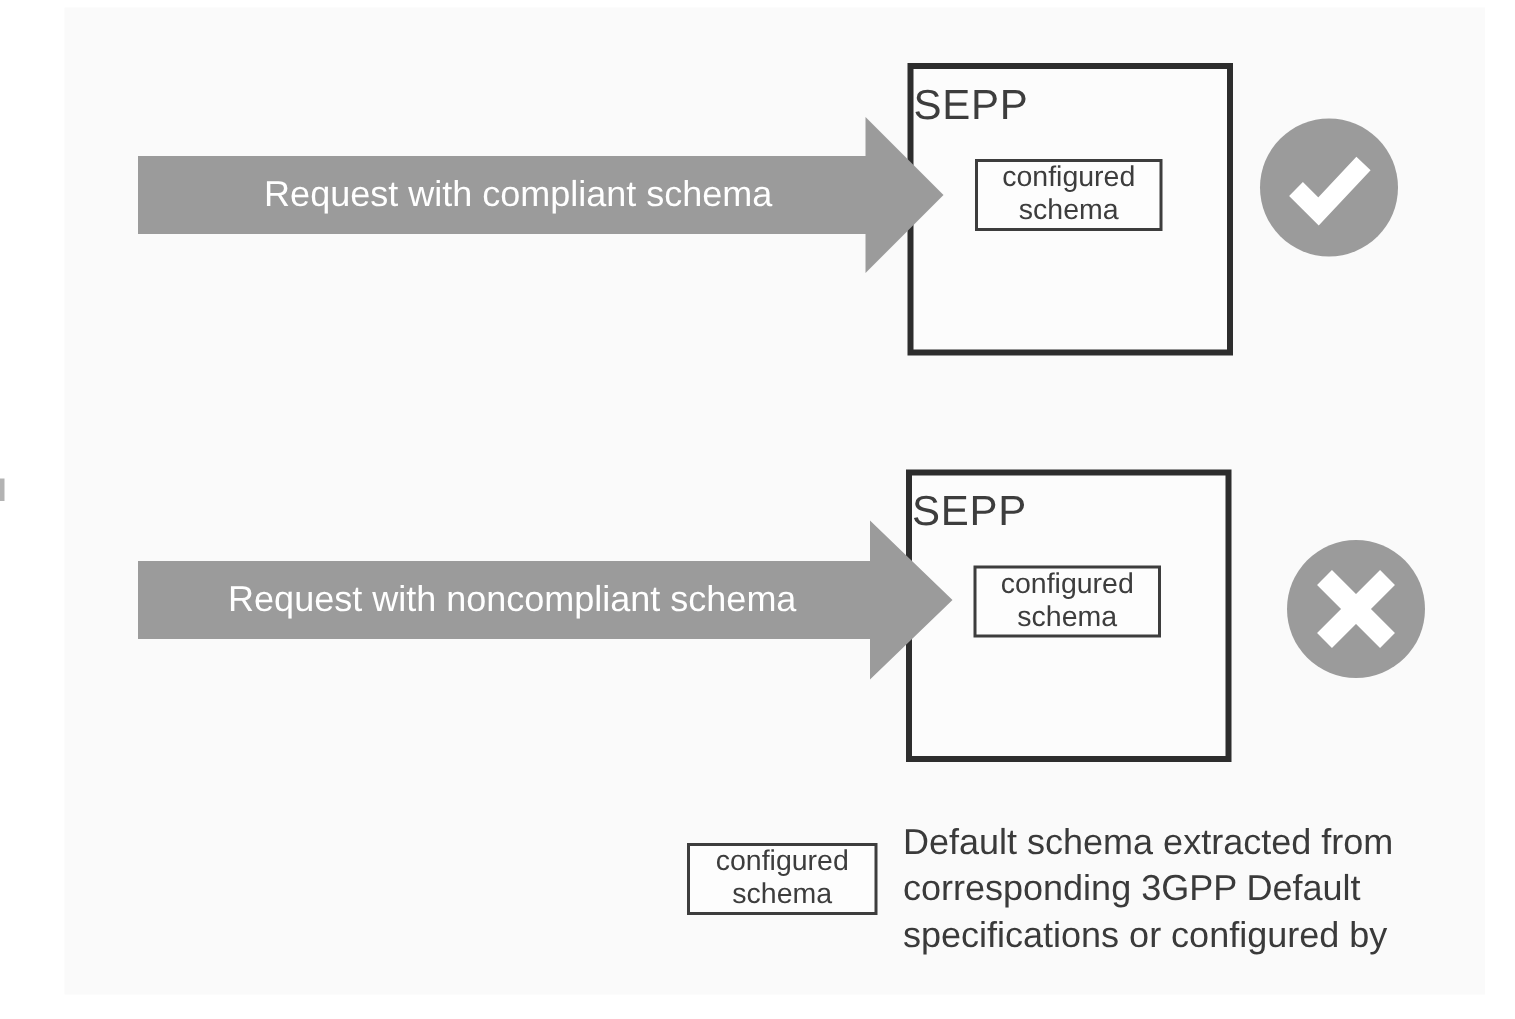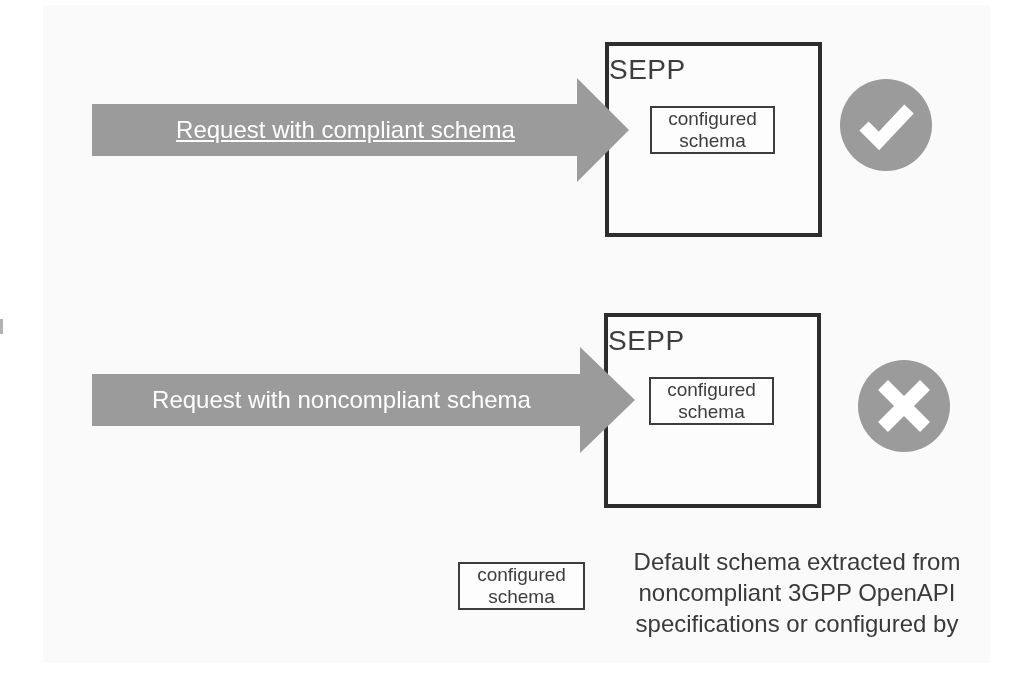--- a/index.html
+++ b/index.html
@@ -37,33 +37,33 @@
   .schema-chip.row2 { left: 649px; top: 377px; }
   .shape-layer {
     position: absolute; left: 0; top: 0; width: 1010px; height: 679px;
     z-index: 2; pointer-events: none;
   }
   .arrow-label {
     position: absolute; height: 52px; display: flex; align-items: center;
     justify-content: center; color: #ffffff; font-size: 24px; white-space: nowrap;
     z-index: 3;
   }
-  .arrow-label.row1 { left: 92px; top: 104px; width: 485px; padding-left: 22px; text-decoration: underline; }
+  .arrow-label.row1 { left: 92px; top: 104px; width: 485px; padding-left: 22px; }
   .arrow-label.row2 { left: 92px; top: 374px; width: 488px; padding-left: 11px; }
   .legend-box {
     position: absolute; left: 458px; top: 562px; width: 127px; height: 48px;
     background: #fdfdfd; border: 2px solid #3d3d3d;
     display: flex; align-items: center; justify-content: center; text-align: center;
     font-size: 19px; line-height: 22px; color: #3d3d3d; z-index: 1;
   }
   .legend-text {
     position: absolute; left: 602px; top: 546px; width: 390px;
     font-size: 24px; line-height: 31px; color: #3a3a3a; z-index: 1;
   }
-  .legend-text .line { white-space: nowrap; text-align: center; }
+  .legend-text .line { white-space: nowrap; }
 </style>
 </head>
 <body>
 
 <div class="page">
   <div class="canvas"></div>
 
   <div class="scroll-fragment"></div>
 
   <div class="sepp-box row1">
@@ -97,16 +97,16 @@
   </svg>
 
   <div class="arrow-label row1">Request with compliant schema</div>
   <div class="arrow-label row2">Request with noncompliant schema</div>
 
   <div class="legend-box">
     <span>configured schema</span>
   </div>
   <div class="legend-text">
     <div class="line">Default schema extracted from</div>
-    <div class="line">noncompliant 3GPP OpenAPI</div>
+    <div class="line">corresponding 3GPP Default</div>
     <div class="line">specifications or configured by</div>
   </div>
 </div>
 
 </body></html>

